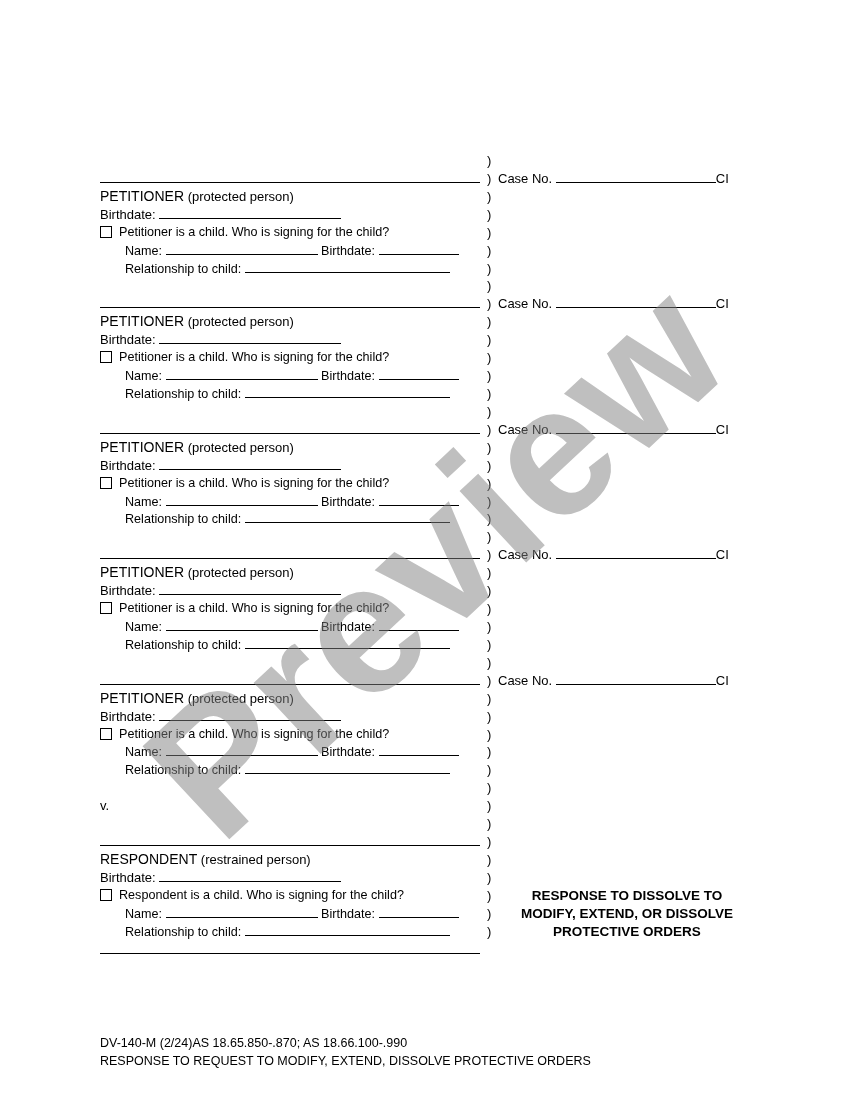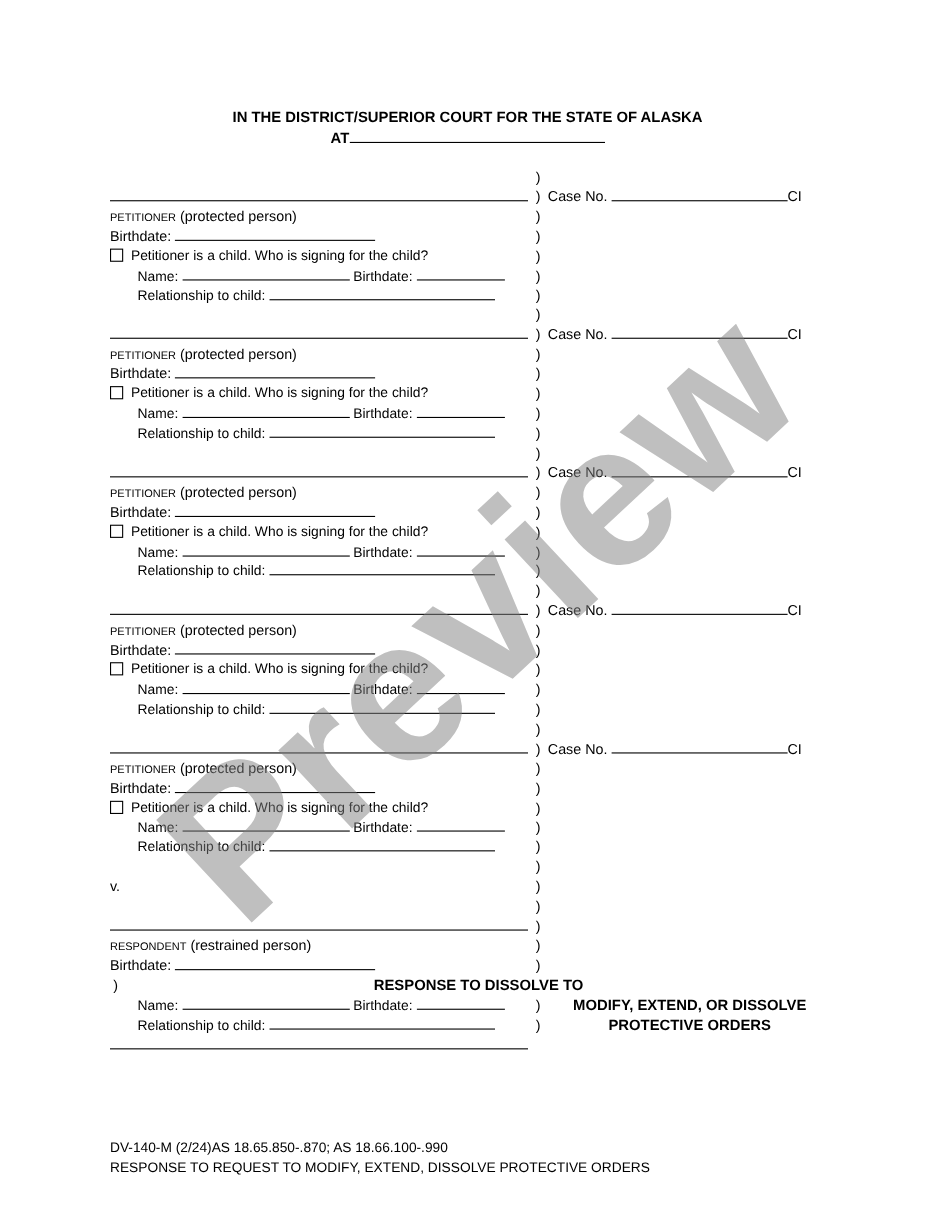--- a/index.html
+++ b/index.html
@@ -32,21 +32,21 @@
   .at-blank { width: 232px; }
   .form-body {
     position: absolute;
     top: 152px; left: 100px; width: 650px;
     z-index: 1;
   }
   .row { display: flex; height: 17.93px; line-height: 17.93px; white-space: nowrap; }
   .cl { width: 384px; overflow: visible; }
   .cp { width: 14px; padding-left: 3px; }
   .cr { flex: 1; }
-  .role { font-size: 10px; }
+  .role { font-size: 14px; }
   .small { font-size: 12.6px; }
   .indent { padding-left: 25px; }
   .checkbox {
     display: inline-block;
     width: 12px; height: 12px;
     border: 1.5px solid #000;
     vertical-align: -2px;
     margin-right: 7px;
     background: #fff;
   }
@@ -87,24 +87,20 @@
     letter-spacing: 1px;
     pointer-events: none;
     z-index: 5;
   }
 </style>
 </head>
 <body>
 
 <div class="page">
 
-  <div class="court-header">
-    <div>IN THE DISTRICT/SUPERIOR COURT FOR THE STATE OF ALASKA</div>
-    <div><span>AT</span><span class="blank at-blank"></span></div>
-  </div>
 
   <div class="form-body">
 
     <div id="petitioner-blocks">
   <div>
     <div class="row">
       <div class="cl"></div>
       <div class="cp">)</div>
       <div class="cr"></div>
     </div>
@@ -317,20 +313,21 @@
       <div class="cl"><span class="role">RESPONDENT</span> <span>(restrained person)</span></div>
       <div class="cp">)</div>
       <div class="cr"></div>
     </div>
     <div class="row">
       <div class="cl"><span>Birthdate:</span> <span class="blank w-bd"></span></div>
       <div class="cp">)</div>
       <div class="cr"></div>
     </div>
     <div class="row">
+      <div class="cl small"><span class="checkbox"></span><span>Respondent is a child. Who is signing for the child?</span></div>
       <div class="cp">)</div>
       <div class="cr title-line">RESPONSE TO DISSOLVE TO</div>
     </div>
     <div class="row">
       <div class="cl small indent"><span>Name:</span> <span class="blank w-cname"></span> <span>Birthdate:</span> <span class="blank w-cbd"></span></div>
       <div class="cp">)</div>
       <div class="cr title-line">MODIFY, EXTEND, OR DISSOLVE</div>
     </div>
     <div class="row">
       <div class="cl small indent"><span>Relationship to child:</span> <span class="blank w-rel"></span></div>

